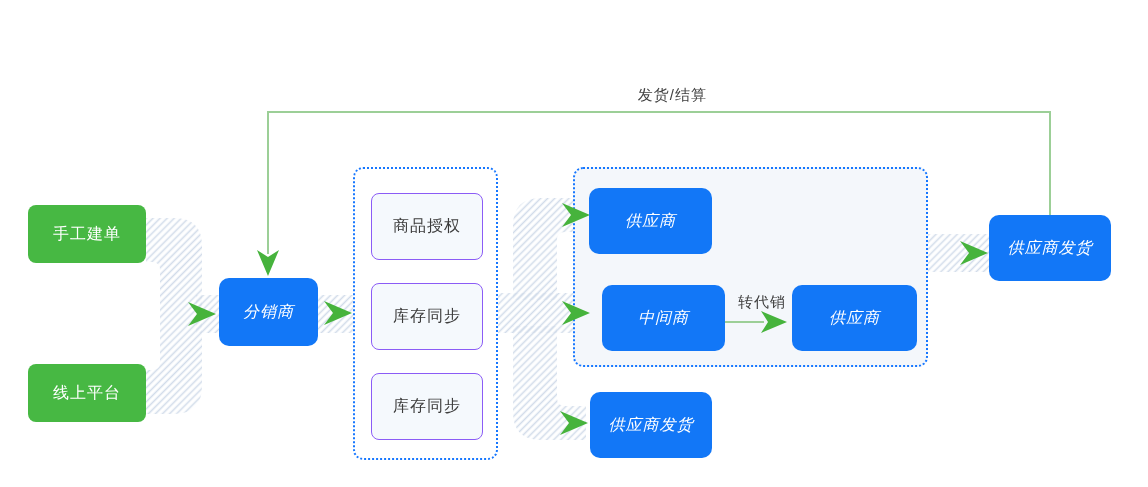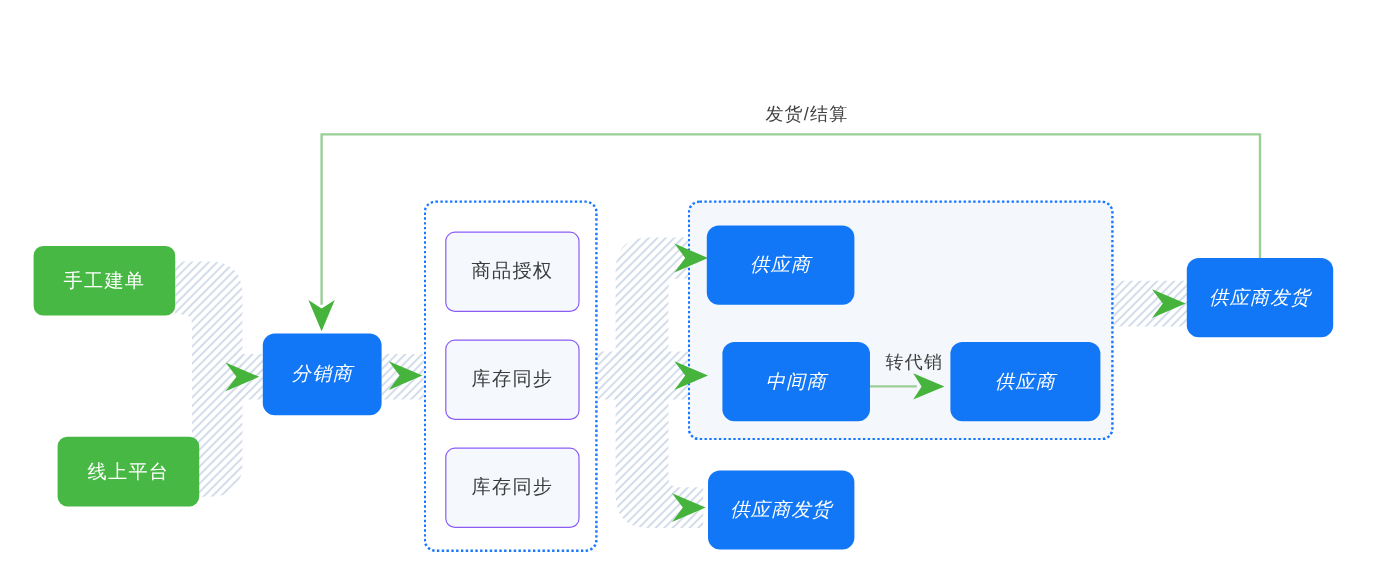--- a/index.html
+++ b/index.html
@@ -60,21 +60,21 @@
     <path fill="#46b33c" d="M324,301 L352,313 L324,325 L333,313 Z"></path>
     <path fill="#46b33c" d="M562,203 L590,215 L562,227 L571,215 Z"></path>
     <path fill="#46b33c" d="M562,301 L590,313 L562,325 L571,313 Z"></path>
     <path fill="#46b33c" d="M560,411 L588,423 L560,435 L569,423 Z"></path>
     <path fill="#46b33c" d="M960,241 L988,253 L960,265 L969,253 Z"></path>
   </svg>
 
   <div class="node node-green" style="left:28px;top:205px;width:118px;height:58px;">
     <span>手工建单</span>
   </div>
-  <div class="node node-green" style="left:28px;top:364px;width:118px;height:58px;margin-left:20px;">
+  <div class="node node-green" style="left:28px;top:364px;width:118px;height:58px;">
     <span>线上平台</span>
   </div>
   <div class="node node-blue" style="left:219px;top:278px;width:99px;height:68px;justify-content:center;">
     <span>分销商</span>
   </div>
   <div class="node node-light" style="left:371px;top:193px;width:112px;height:67px;">
     <span>商品授权</span>
   </div>
   <div class="node node-light" style="left:371px;top:283px;width:112px;height:67px;">
     <span>库存同步</span>

